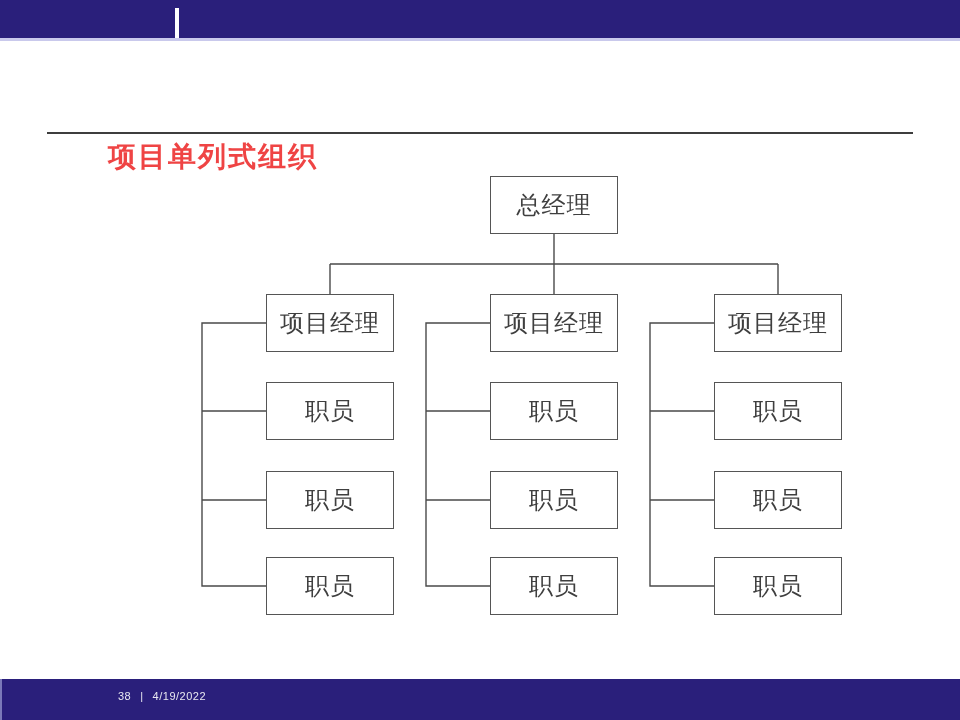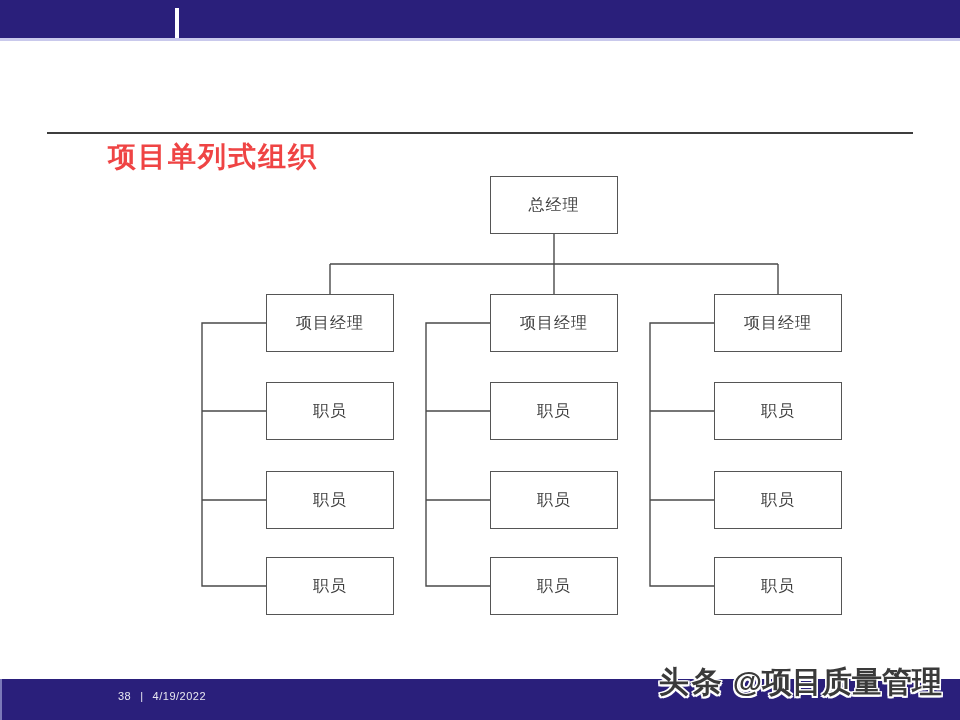--- a/index.html
+++ b/index.html
@@ -24,21 +24,21 @@
     font-size:28px;font-weight:bold;letter-spacing:2px;color:#ef4444;
     font-family:"Liberation Sans",sans-serif;
   }
   
   .connectors{position:absolute;left:0;top:0;}
   .connectors path{stroke:#4a4a4a;stroke-width:1.4;fill:none;}
   .node{
     position:absolute;width:126px;height:56px;background:#ffffff;
     border:1.5px solid #555555;display:flex;align-items:center;justify-content:center;
     font-family:"Liberation Serif","DejaVu Serif",serif;
-    font-size:16px;letter-spacing:1px;color:#3f3f3f;
+    font-size:24px;letter-spacing:1px;color:#3f3f3f;
   }
   
   .footer-bar{
     position:absolute;left:0;top:679px;width:960px;height:41px;background:#2A1F7B;
     border-left:2px solid #7b79b9;box-sizing:border-box;
   }
   .footer-text{
     position:absolute;left:118px;top:690px;font-size:11px;color:#E8E8F0;
     font-family:"Liberation Sans",sans-serif;letter-spacing:0.5px;
   }
@@ -88,17 +88,14 @@
 
   <div class="node" style="left:714px;top:382px">职员</div>
   <div class="node" style="left:714px;top:471px">职员</div>
   <div class="node" style="left:714px;top:557px">职员</div>
 
   <div class="footer-bar"></div>
   <div class="footer-text">
     <span>38</span><span class="sep">|</span><span>4/19/2022</span>
   </div>
 
-  <div class="watermark">
-    <span class="brand">头条</span><span>@项目质量管理</span>
-  </div>
 
 </div>
 
 </body></html>

